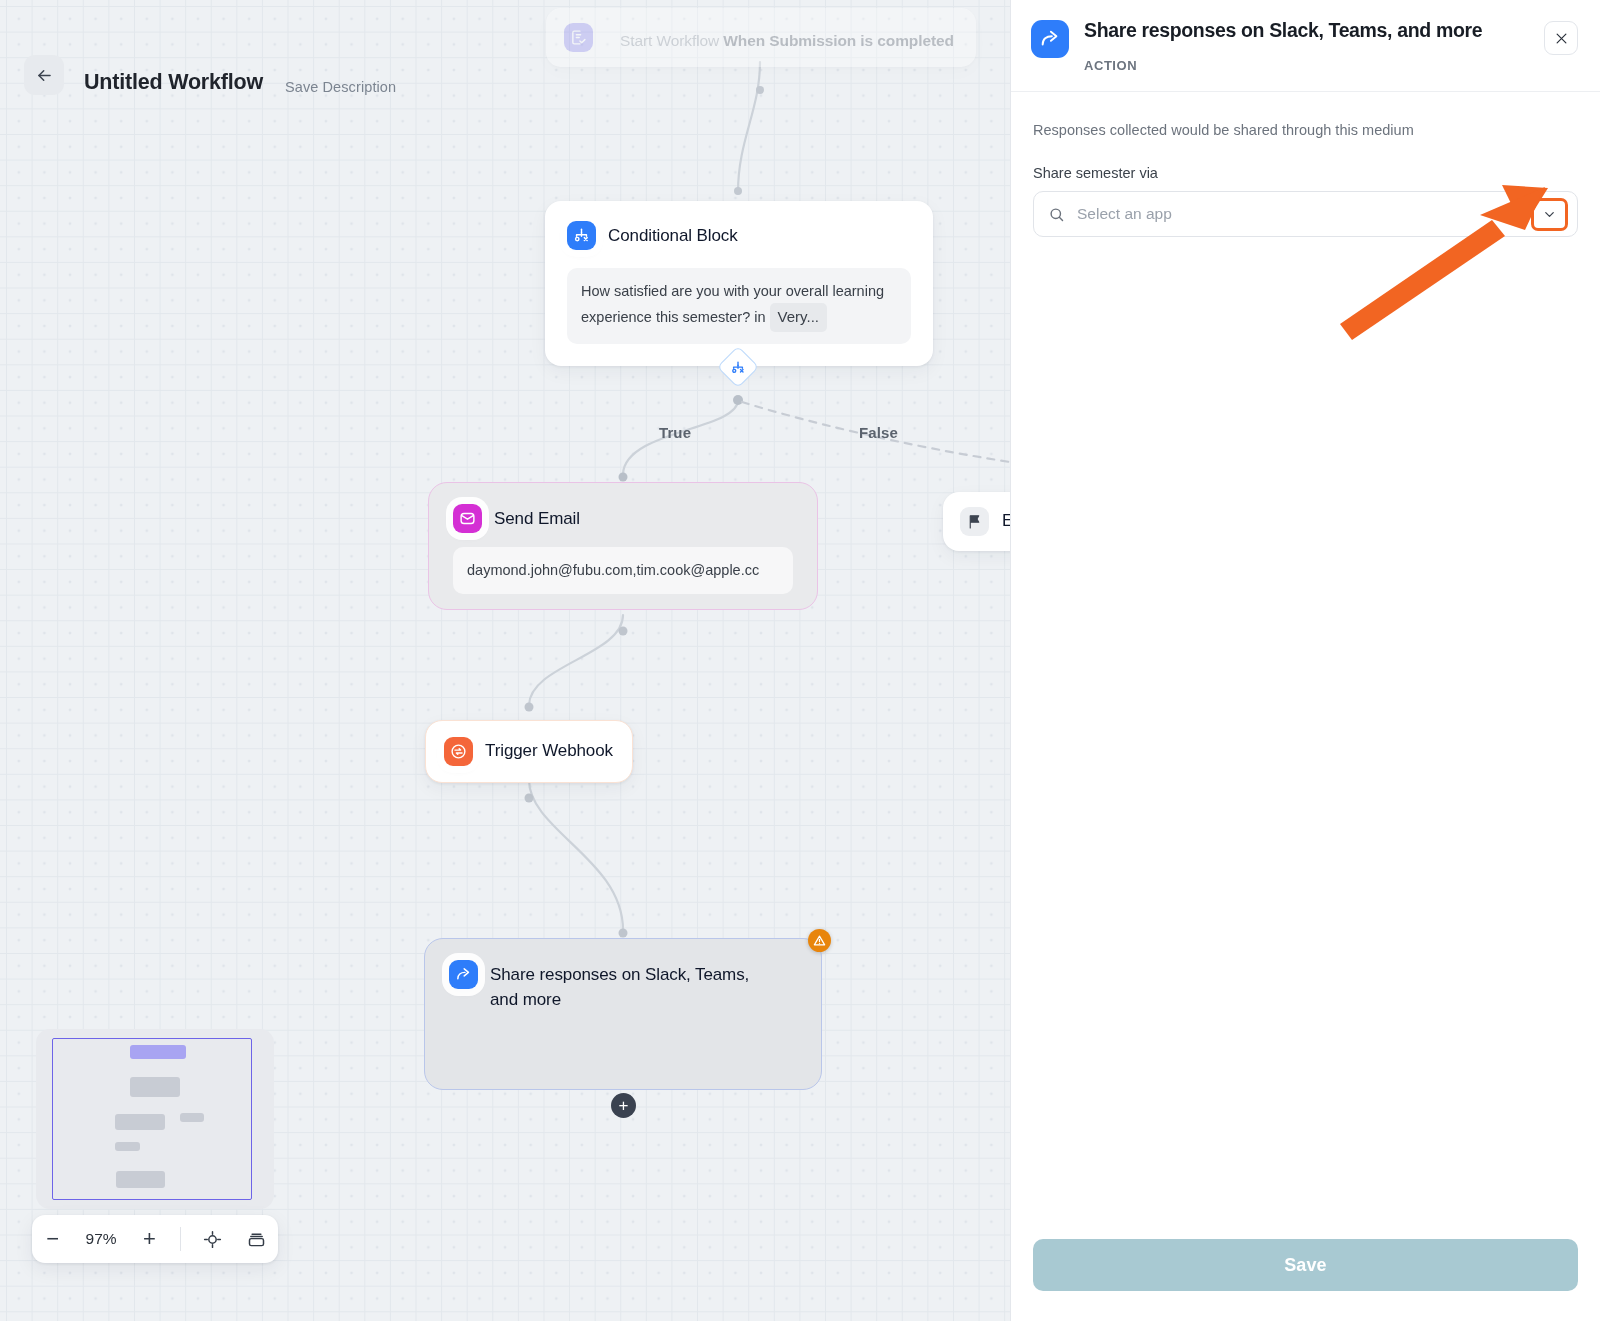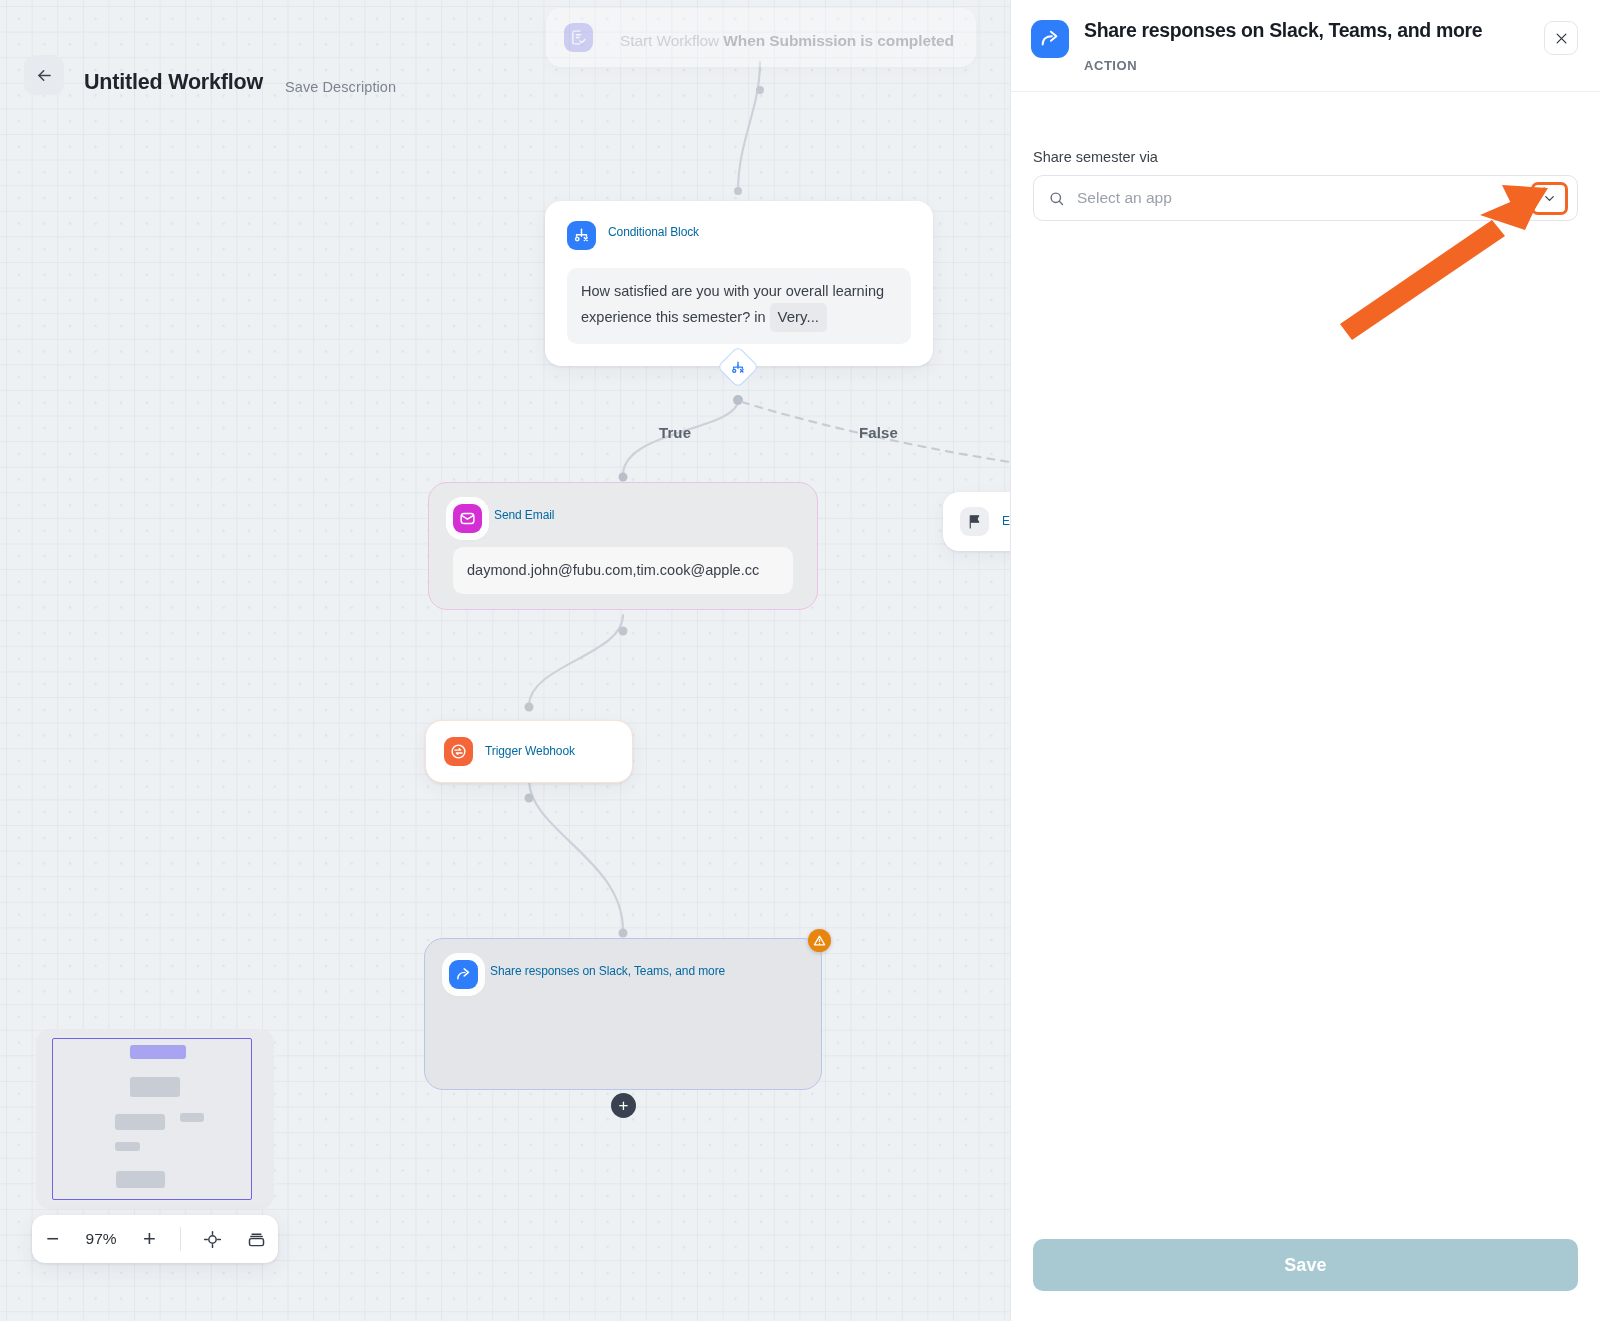--- a/index.html
+++ b/index.html
@@ -69,21 +69,21 @@
   }
   .node-head { display: flex; align-items: flex-start; gap: 12px; }
   .node-icon {
     width: 29px; height: 29px; border-radius: 9px;
     display: flex; align-items: center; justify-content: center;
     flex: 0 0 29px;
     box-shadow: 0 0 0 7px rgba(255,255,255,.92), 0 2px 8px rgba(30,40,70,.12);
   }
   .node-icon svg { width: 17px; height: 17px; }
   .node-title {
-    font-size: 12px; color: #0369a1; letter-spacing: -0.1px;
+    font-size: 17px; color: #0f172a; letter-spacing: -0.1px;
     line-height: 1.45; padding-top: 3px;
   }
   .node-field {
     background: #f3f4f6;
     border-radius: 10px;
     padding: 12px 14px;
     font-size: 14.5px;
     color: #3a4049;
     line-height: 1.62;
     overflow: hidden;
@@ -495,20 +495,21 @@
         <div id="panel-sub">ACTION</div>
       </div>
       <button id="panel-close">
         <svg viewBox="0 0 24 24" fill="none" stroke="#2b313b" stroke-width="1.9" stroke-linecap="round">
           <path d="M5 5l14 14M19 5L5 19"></path>
         </svg>
       </button>
     </div>
 
     <div id="panel-body">
+      <div id="panel-hint">Responses collected would be shared through this medium</div>
       <div id="field-label">Share semester via</div>
       <div id="app-select">
         <svg class="mag" viewBox="0 0 24 24" fill="none" stroke="#6b727c" stroke-width="2" stroke-linecap="round">
           <circle cx="11" cy="11" r="6.6"></circle>
             <path d="M16 16l4.5 4.5"></path>
         </svg>
         <div class="ph">Select an app</div>
         <div id="app-chevron">
           <svg viewBox="0 0 24 24" fill="none" stroke="#3c434e" stroke-width="2" stroke-linecap="round" stroke-linejoin="round">
             <path d="M6 9l6 6 6-6"></path>

